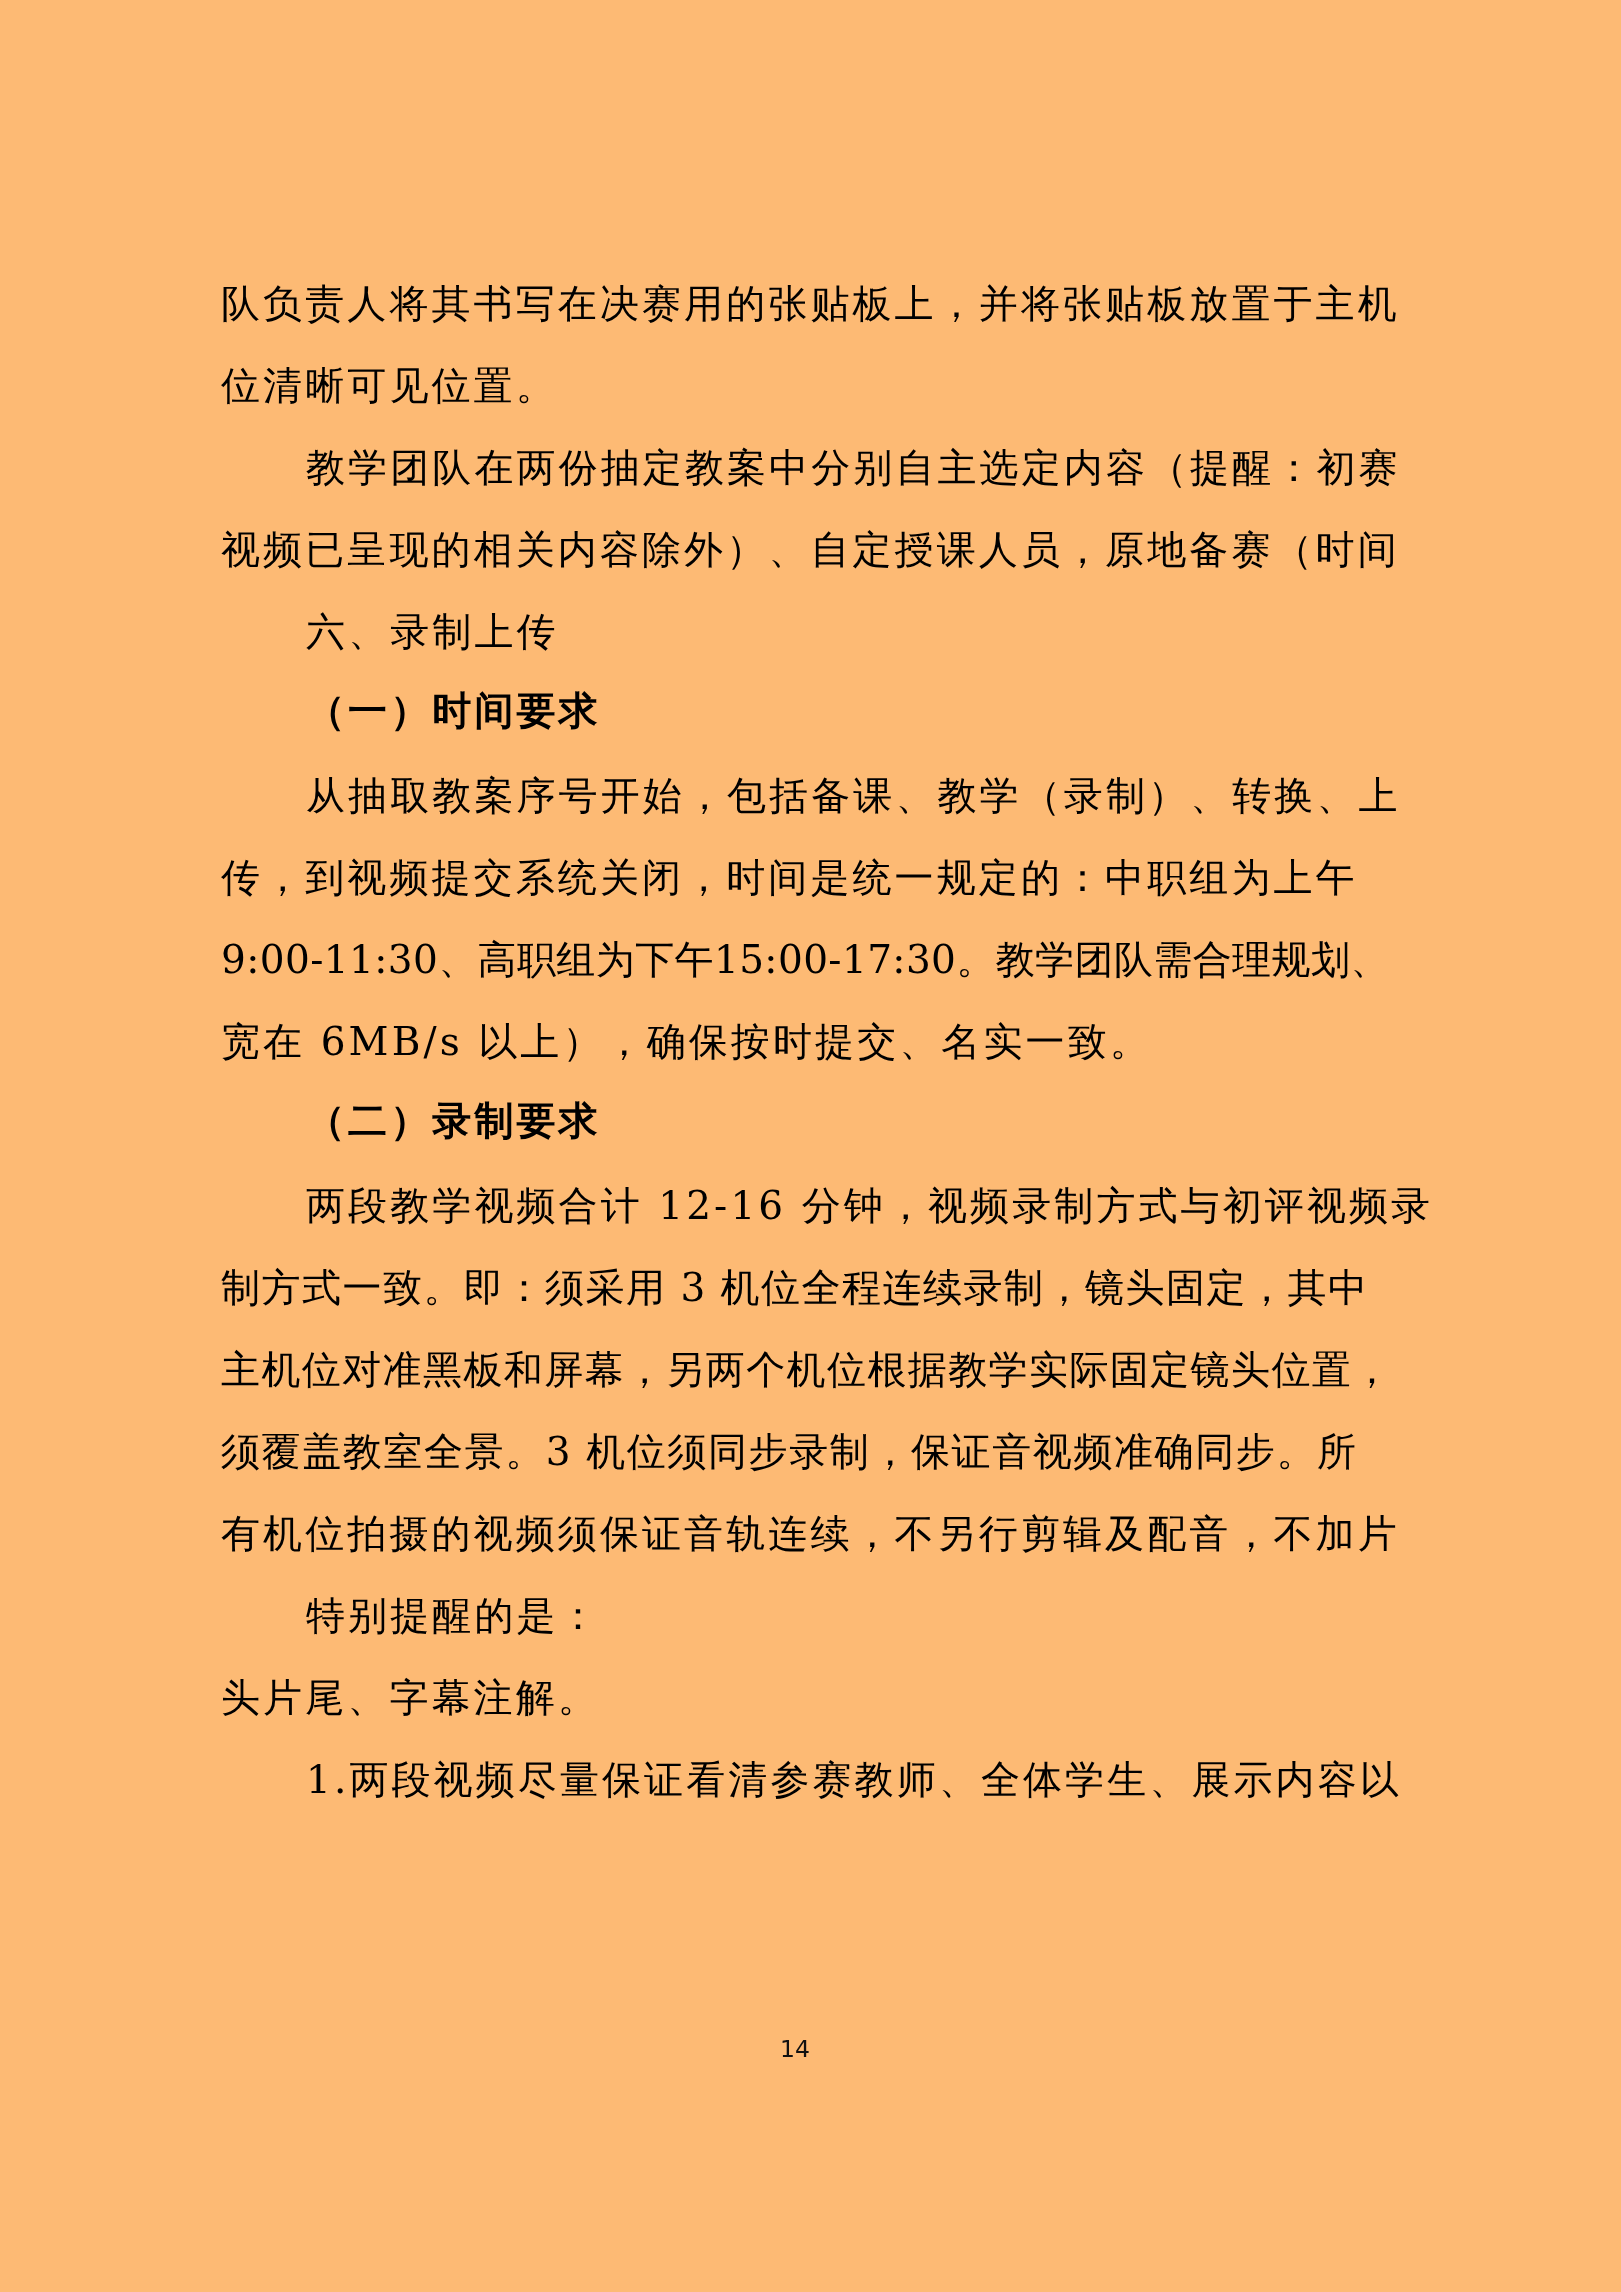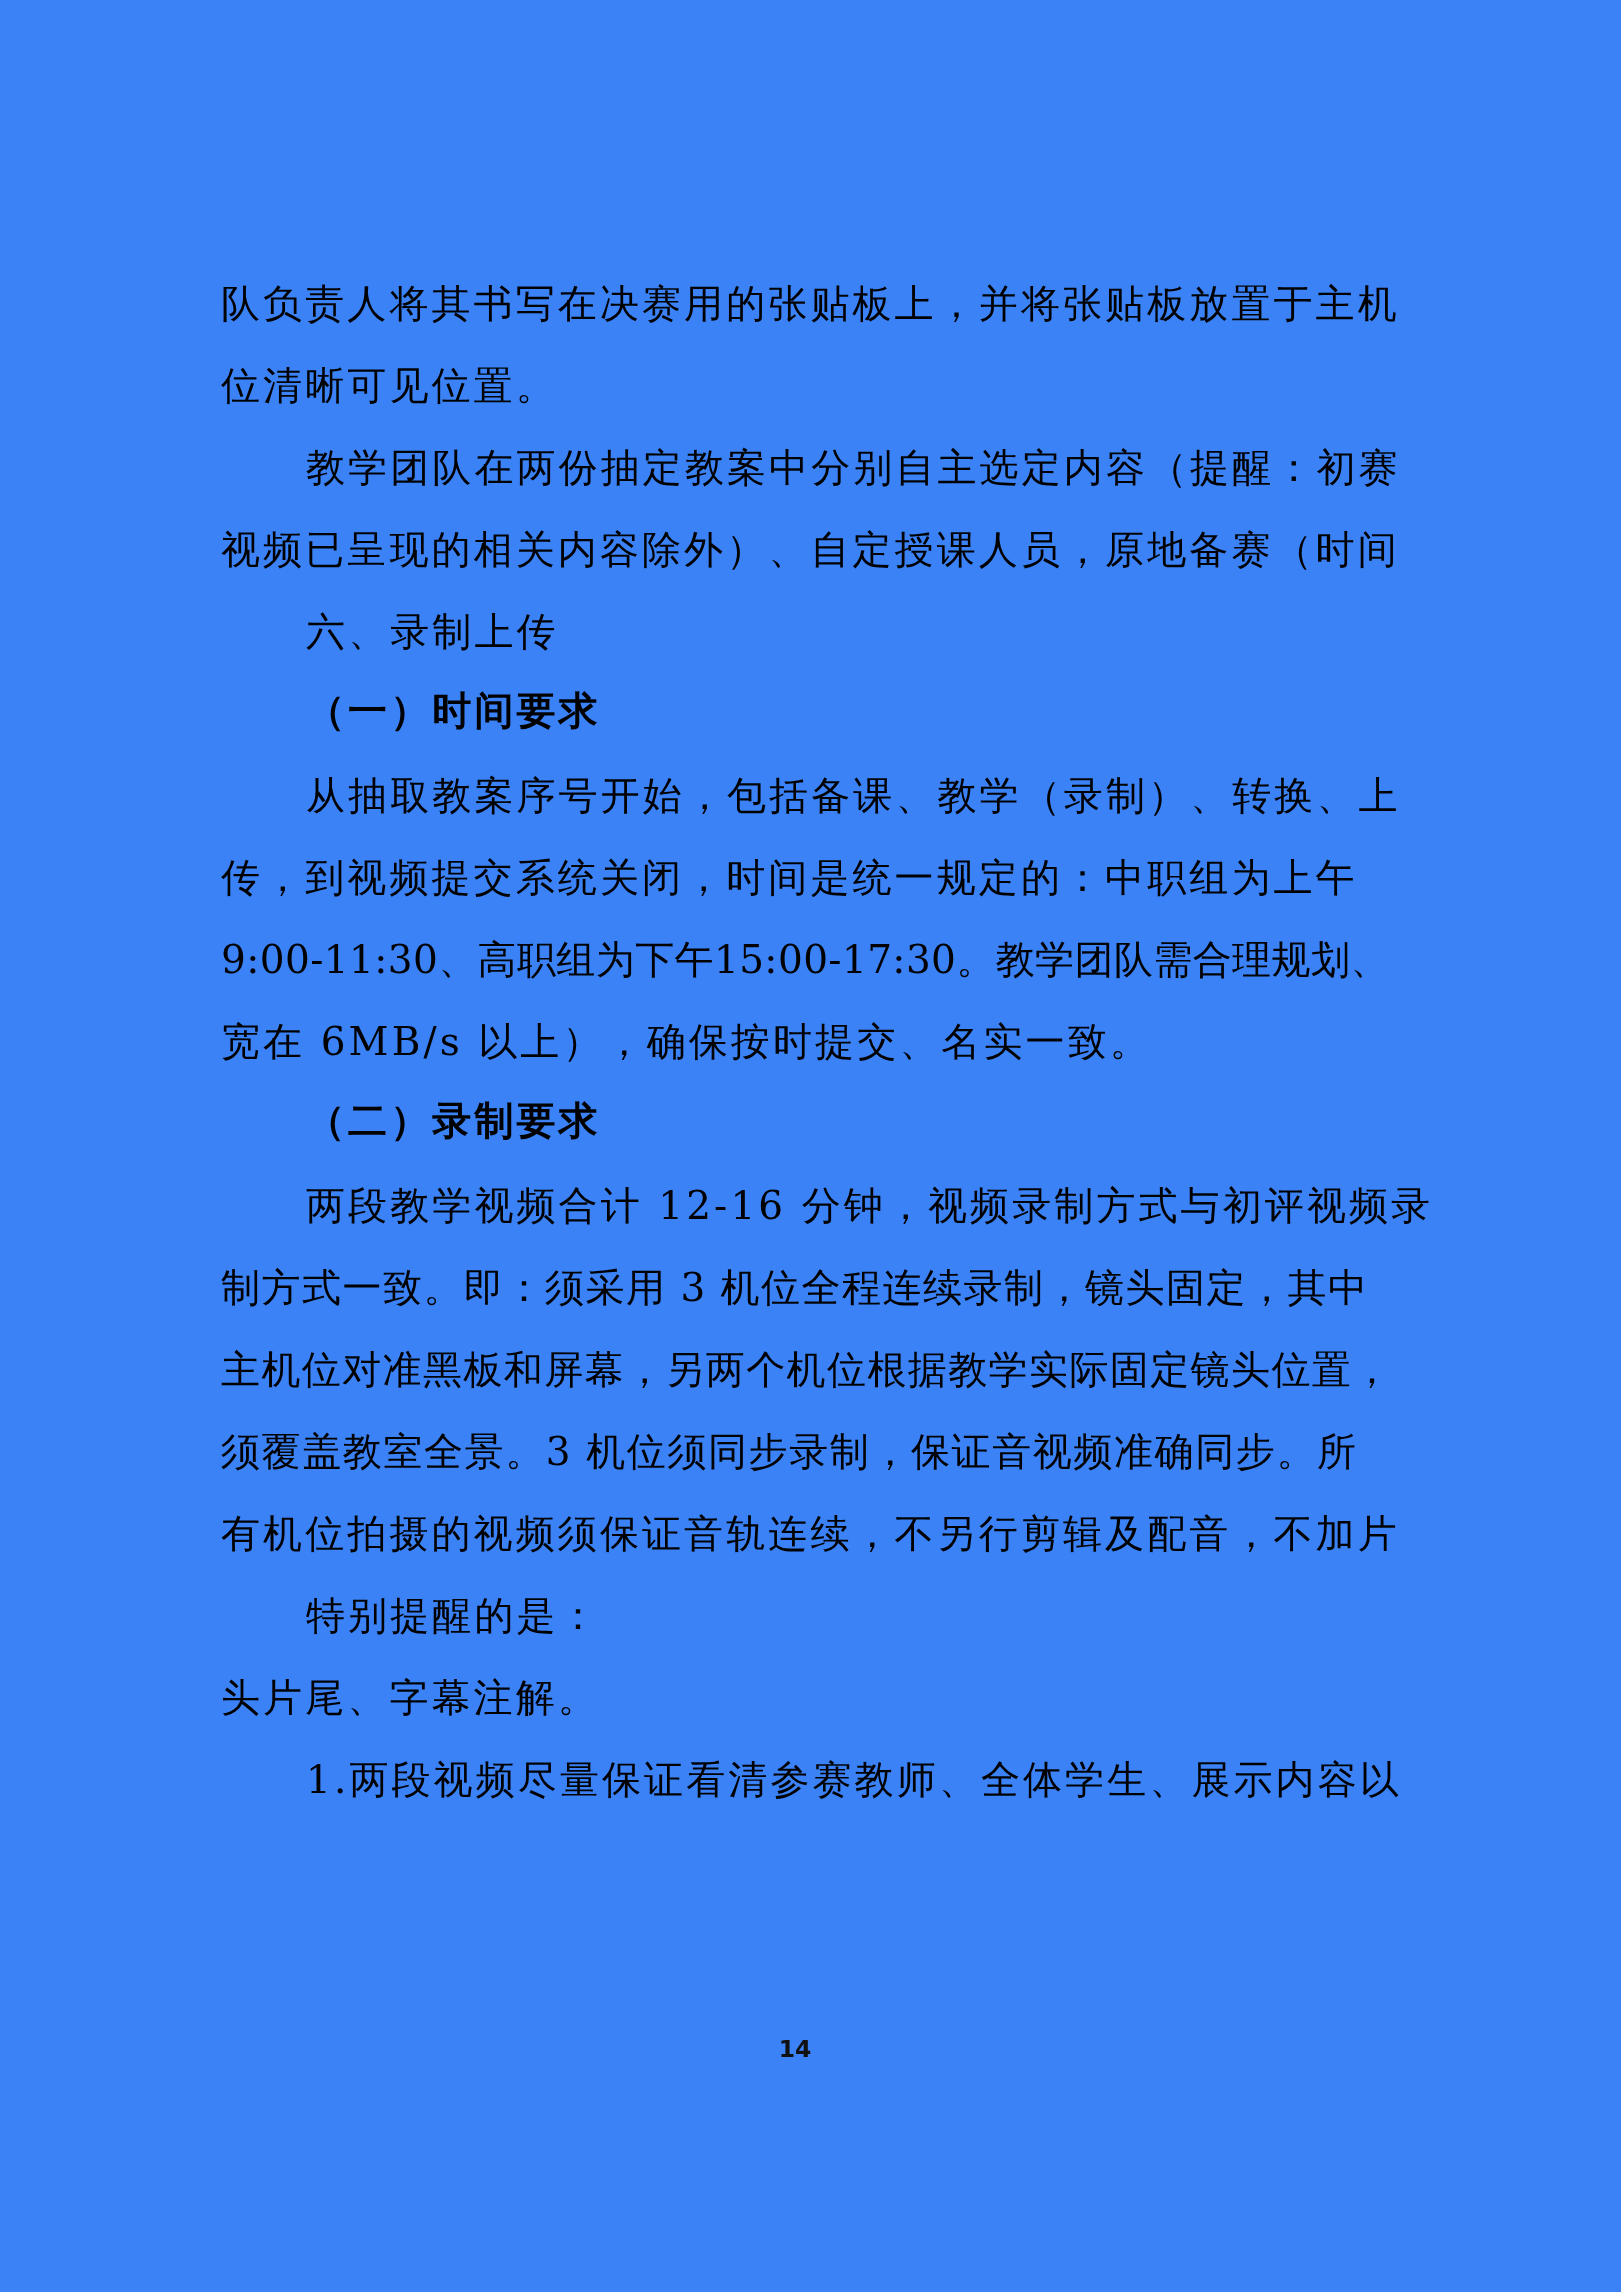--- a/index.html
+++ b/index.html
@@ -1,26 +1,26 @@
 <!DOCTYPE html>
 <html><head>
 <meta charset="utf-8">
 <style>
   html, body { margin: 0; padding: 0; background: #ffffff; }
   body { width: 1621px; height: 2293px; position: relative; overflow: hidden;
          font-family: "DejaVu Serif", "Liberation Serif", serif; color: #000; }
-  .page { position: absolute; left: 0; top: 0; width: 1621px; height: 2293px; background: #3b82f6; }
+  .page { position: absolute; left: 0; top: 0; width: 1621px; height: 2293px; background: #fdba74; }
   .content { position: absolute; left: 221px; top: 263px; width: 1198px; }
   .line { height: 82px; line-height: 82px; font-size: 39px; white-space: nowrap;
           letter-spacing: 3.1px; overflow: visible; }
   .indent { padding-left: 85px; }
   .heading { font-family: "DejaVu Sans", "Liberation Sans", sans-serif; font-weight: normal; }
   .sub-heading { font-family: Liberation Mono, monospace; font-weight: bold; padding-left: 85px; }
   .page-number { position: absolute; left: 0; width: 1590px; top: 2035px; text-align: center;
-                 font-family: "DejaVu Sans", "Liberation Sans", sans-serif; font-size: 23.5px; color: #111; font-weight: bold; }
+                 font-family: "DejaVu Sans", "Liberation Sans", sans-serif; font-size: 23.5px; color: #111; }
 </style>
 </head>
 <body>
 
 <div class="page">
   <div class="content">
     <div class="line">队负责人将其书写在决赛用的张贴板上，并将张贴板放置于主机</div>
     <div class="line">位清晰可见位置。</div>
     <div class="line indent">教学团队在两份抽定教案中分别自主选定内容（提醒：初赛</div>
     <div class="line">视频已呈现的相关内容除外）、自定授课人员，原地备赛（时间</div>

